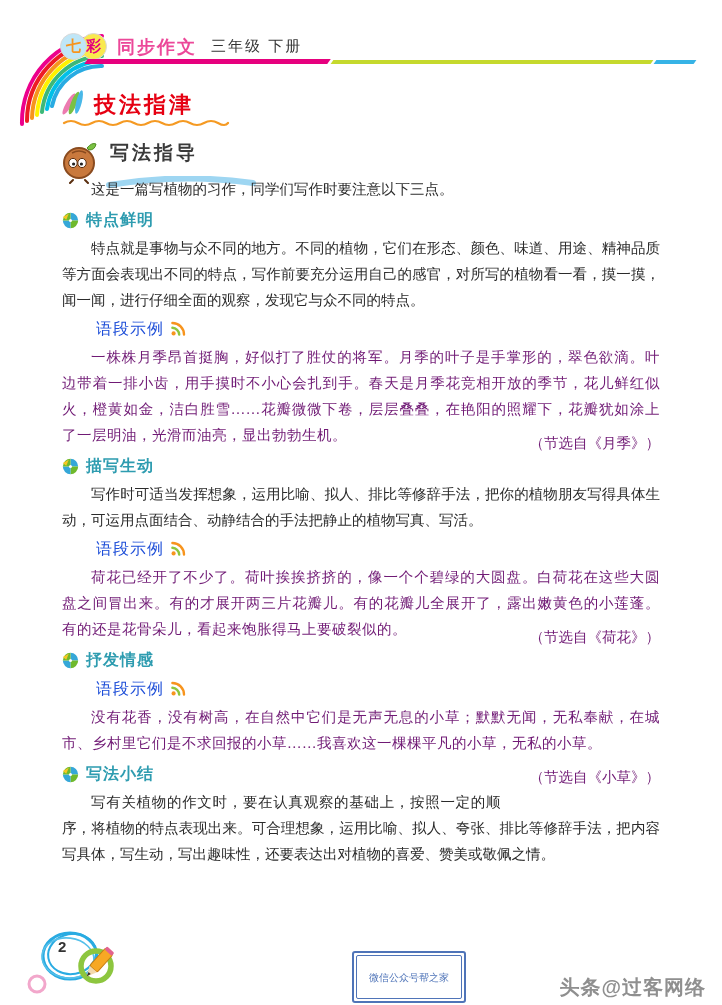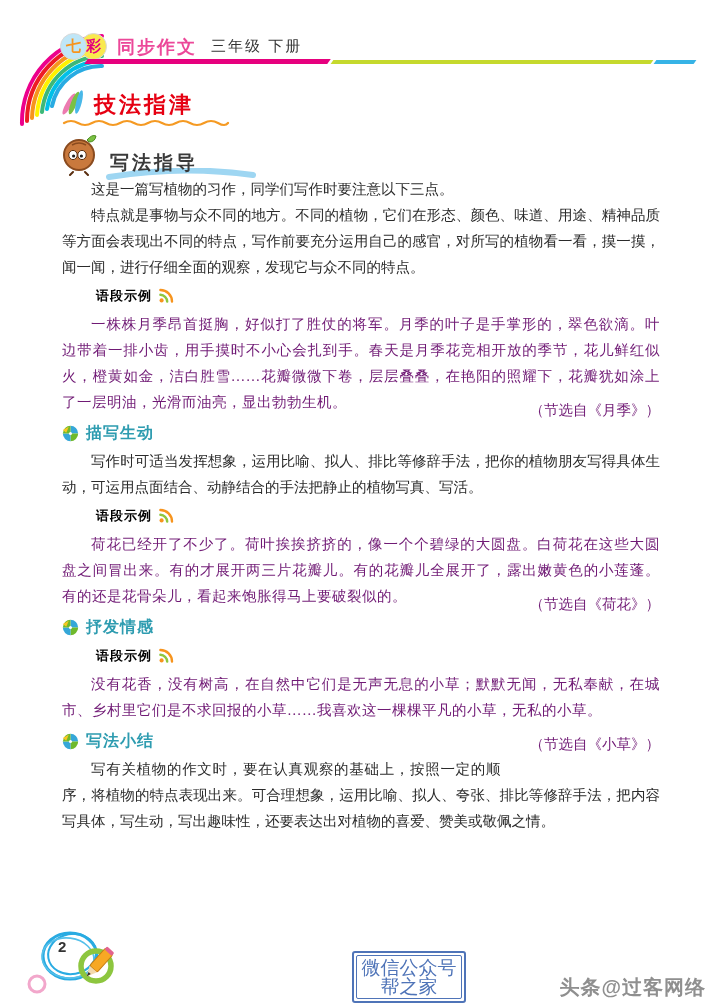--- a/index.html
+++ b/index.html
@@ -20,44 +20,44 @@
   .stripe > div { transform:skewX(-35deg); }
   .seg-pink  { width:243px; height:5px; background:#e6007e; margin-right:3px; }
   .seg-green { width:320px; height:4px; background:#c5d92d; margin-top:1px; margin-right:3px; }
   .seg-blue  { flex:1; height:4px; background:#36b3e6; margin-top:1px; }
 
   
   .title-row { position:absolute; left:60px; top:90px; display:flex; align-items:center; }
   .page-title { color:#e60012; font-weight:bold; font-size:22px; letter-spacing:3px; margin-left:6px; }
   .wavy { position:absolute; left:62px; top:118px; }
 
-  .guide-row { position:absolute; left:60px; top:132px; display:flex; align-items:flex-end; }
+  .guide-row { position:absolute; left:60px; top:140px; display:flex; align-items:flex-start; }
   .guide-title { font-size:19px; font-weight:bold; color:#3a3a3a; letter-spacing:3px; margin-left:8px; position:relative; z-index:1; }
   .swoosh { position:absolute; left:46px; top:36px; z-index:0; }
 
   
   .content { position:absolute; left:62px; top:176px; width:598px; font-size:14.5px; line-height:26px; }
   .intro { text-indent:2em; text-align:justify; }
   .sec-head { display:flex; align-items:center; gap:7px; margin:5px 0 2px 0; }
   .sec-title { color:#2e9cb0; font-weight:bold; font-size:16px; letter-spacing:1px; }
   .sec-body { text-indent:2em; text-align:justify; }
   .ex-label-row { display:flex; align-items:center; gap:6px; margin:3px 0 2px 34px; }
-  .ex-label { color:#000000; font-weight:bold; font-size:13px; letter-spacing:1px; }
+  .ex-label { color:#1d4ed8; font-weight:normal; font-size:16px; letter-spacing:1px; }
   .example { text-indent:2em; text-align:justify; font-family:"Liberation Serif", serif;
     color:#701a75; letter-spacing:0.5px; }
   .example .source { float:right; letter-spacing:0;margin-top:8px; }
 
   
   .pagenum-deco { position:absolute; left:24px; top:922px; }
   .pagenum { position:absolute; left:58px; top:938px; font-size:15px; font-weight:bold; color:#333; }
   .wechat-box { position:absolute; left:352px; top:951px; width:114px; height:52px;
     border:2px solid #4f74b8; border-radius:3px; padding:2px; }
   .wechat-inner { width:100%; height:100%; border:1px solid #4f74b8; border-radius:2px;
-    display:flex; flex-direction:column; align-items:center; justify-content:center;
-    color:#4f74b8; font-size:19px; line-height:19px; }
+    display:flex; flex-direction:row; align-items:center; justify-content:center;
+    color:#4f74b8; font-size:10px; line-height:19px; }
   .watermark { position:absolute; right:16px; top:974px; color:#8f8f8f; font-size:20px;
     font-weight:bold; letter-spacing:1px; }
 </style>
 </head>
 <body>
 
 <div class="page">
 
   <svg class="rainbow-corner" width="86" height="108" viewBox="0 0 86 108">
     <g fill="none" stroke-linecap="round">
@@ -113,20 +113,31 @@
     <span class="guide-title">写法指导</span>
     <svg class="swoosh" width="150" height="12" viewBox="0 0 150 12">
       <path d="M3 9 Q 75 -3 147 7" stroke="#9ed6f2" stroke-width="6" fill="none" stroke-linecap="round"></path>
     </svg>
   </div>
 
   <div class="content">
 
     <p class="intro">这是一篇写植物的习作，同学们写作时要注意以下三点。</p>
 
+    <div class="sec-head">
+      <svg width="17" height="17" viewBox="0 0 20 20">
+        <path d="M10 10 L10 1 A9 9 0 0 1 19 10 Z" fill="#35a7d8"></path>
+        <path d="M10 10 L19 10 A9 9 0 0 1 10 19 Z" fill="#6fb92c"></path>
+        <path d="M10 10 L10 19 A9 9 0 0 1 1 10 Z" fill="#35a7d8"></path>
+        <path d="M10 10 L1 10 A9 9 0 0 1 10 1 Z" fill="#6fb92c"></path>
+        <path d="M1 6 L8 2 L5 9 Z" fill="#f9c623"></path>
+        <circle cx="10" cy="10" r="1.8" fill="#ffffff"></circle>
+      </svg>
+      <span class="sec-title">特点鲜明</span>
+    </div>
     <p class="sec-body">特点就是事物与众不同的地方。不同的植物，它们在形态、颜色、味道、用途、精神品质等方面会表现出不同的特点，写作前要充分运用自己的感官，对所写的植物看一看，摸一摸，闻一闻，进行仔细全面的观察，发现它与众不同的特点。</p>
     <div class="ex-label-row">
       <span class="ex-label">语段示例</span>
       <svg width="16" height="16" viewBox="0 0 20 20">
         <circle cx="4.5" cy="15.5" r="2.6" fill="#f7941d"></circle>
         <path d="M3 8.5 a9 9 0 0 1 8.5 8.5" stroke="#8dc63f" stroke-width="3" fill="none" stroke-linecap="round"></path>
         <path d="M3 2.5 a14.5 14.5 0 0 1 14.5 14.5" stroke="#f7941d" stroke-width="3" fill="none" stroke-linecap="round"></path>
       </svg>
     </div>
     <p class="example"><span>一株株月季昂首挺胸，好似打了胜仗的将军。月季的叶子是手掌形的，翠色欲滴。叶边带着一排小齿，用手摸时不小心会扎到手。春天是月季花竞相开放的季节，花儿鲜红似火，橙黄如金，洁白胜雪……花瓣微微下卷，层层叠叠，在艳阳的照耀下，花瓣犹如涂上了一层明油，光滑而油亮，显出勃勃生机。</span><span class="source">（节选自《月季》）</span></p>

